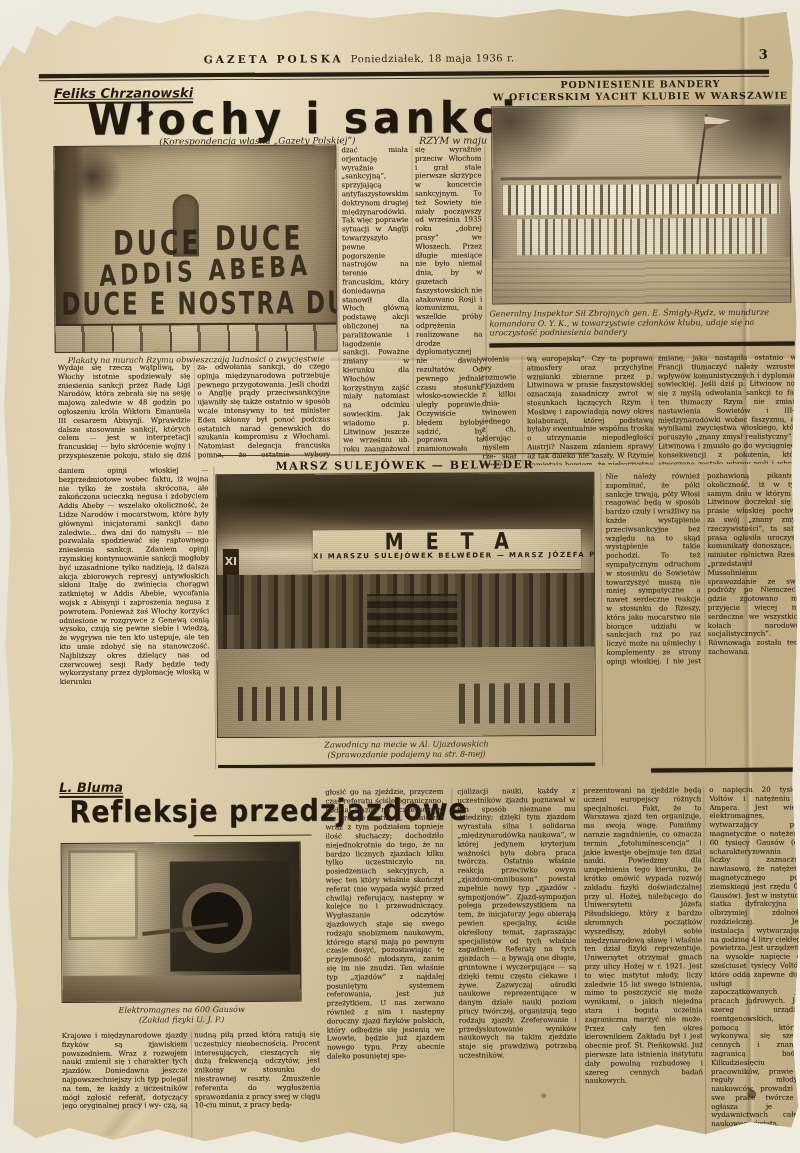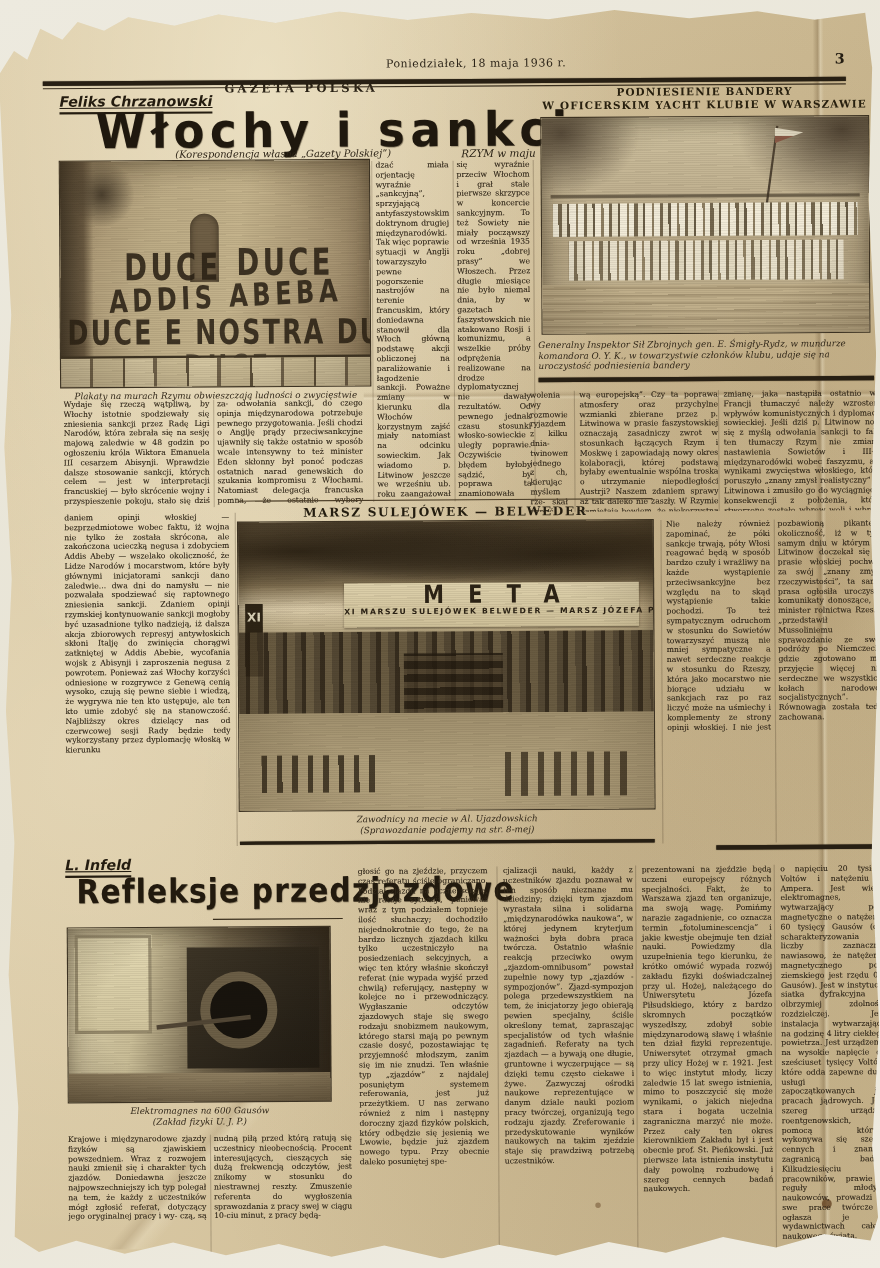--- a/index.html
+++ b/index.html
@@ -22,21 +22,21 @@
   .crease-d{left:20px;top:980px;width:300px;height:150px;
     background:linear-gradient(130deg,transparent 46%,rgba(105,80,48,.14) 49%,rgba(255,250,230,.18) 52%,transparent 56%);}
   .stain1{left:690px;top:430px;width:110px;height:220px;border-radius:50%;
     background:radial-gradient(ellipse,rgba(128,95,52,.14),transparent 70%);}
   .stain2{left:60px;top:560px;width:160px;height:120px;border-radius:50%;
     background:radial-gradient(ellipse,rgba(255,248,222,.22),transparent 70%);}
   .spot{left:742px;top:1088px;width:9px;height:9px;border-radius:50%;background:rgba(96,62,30,.75);}
   .spot2{left:536px;top:1090px;width:5px;height:5px;border-radius:50%;background:rgba(96,62,30,.45);}
 
   .abs{position:absolute;}
-  .masthead{font:bold 10.5px "DejaVu Serif",serif;letter-spacing:3px;color:#282014;margin-top:22px;}
+  .masthead{font:bold 10.5px "DejaVu Serif",serif;letter-spacing:3px;color:#282014;}
   .mdate{font:10px "DejaVu Serif",serif;letter-spacing:.5px;color:#2c2418;}
   .pagenum{font:bold 13px "DejaVu Serif",serif;color:#241d12;}
   .rule-thick{background:#271f13;box-shadow:0 0 1px rgba(40,30,15,.8);}
   .rule-thin{background:#3a2f1e;}
   .byline{font:bold italic 13px "DejaVu Sans",sans-serif;color:#241c10;
     border-bottom:2.5px solid #241c10;padding-bottom:1px;text-decoration:underline;}
   .headline{font:bold 41px "DejaVu Sans",sans-serif;letter-spacing:5px;color:#1f180e;
     transform:scaleY(1.05);text-shadow:.5px .5px .7px rgba(40,30,15,.55);white-space:nowrap;}
   .subtitle{font:italic 9px "DejaVu Serif",serif;color:#2e2518;}
   .dateline{font:italic 9.5px "DejaVu Serif",serif;color:#2b2316;text-align:center;}
@@ -159,21 +159,21 @@
     <div style="position:absolute;right:16px;bottom:12px;width:120px;height:40px;background:
       repeating-linear-gradient(90deg,rgba(50,40,25,.75) 0 6px,transparent 6px 15px);"></div>
   </div>
   <div class="abs caption" style="left:215px;top:736px;width:377px;">Zawodnicy na mecie w Al. Ujazdowskich
 (Sprawozdanie podajemy na str. 8-mej)</div>
   <div class="abs rule-thick" style="left:215px;top:760px;width:377px;height:3px;"></div>
 
   <div class="abs col cols2" style="left:599px;top:470px;width:196px;height:294px;border-left:1px solid rgba(70,55,35,.28);padding-left:4px;">Nie należy również zapominać, że póki sankcje trwają, póty Włosi reagować będą w sposób bardzo czuły i wrażliwy na każde wystąpienie przeciwsankcyjne bez względu na to skąd wystąpienie takie pochodzi. To też sympatycznym odruchom w stosunku do Sowietów towarzyszyć muszą nie mniej sympatyczne a nawet serdeczne reakcje w stosunku do Rzeszy, która jako mocarstwo nie biorące udziału w sankcjach raz po raz liczyć może na uśmiechy i komplementy ze strony opinji włoskiej. I nie jest pozbawioną pikanterji okoliczność, iż w tym samym dniu w którym p. Litwinow doczekał się w prasie włoskiej pochwał za swój „znany zmysł rzeczywistości”, ta sama prasa ogłosiła uroczyste komunikaty donoszące, iż minister rolnictwa Rzeszy „przedstawił Mussoliniemu sprawozdanie ze swej podróży po Niemczech, gdzie zgotowano mu przyjęcie więcej niż serdeczne we wszystkich kołach narodowo-socjalistycznych”.    Równowaga została tedy zachowana.</div>
   <div class="abs rule-thick" style="left:648px;top:766px;width:147px;height:4px;"></div>
 
-  <div class="abs byline" style="left:56px;top:774px;">L. Infeld</div>
+  <div class="abs byline" style="left:56px;top:774px;">L. Bluma</div>
   <div class="abs headline2" style="left:66px;top:790px;">Refleksje przedzjazdowe</div>
   <div class="abs rule-thin" style="left:190px;top:830px;width:118px;height:1px;"></div>
 
   <div class="abs photo" style="left:58px;top:838px;width:238px;height:158px;
        background:linear-gradient(100deg,#d6cba8 0%,#c9bd97 28%,#6e6149 55%,#3a3226 80%,#2b241a 100%);">
     <div style="position:absolute;left:6px;top:6px;width:70px;height:90px;background:linear-gradient(180deg,#e4dab4,#cfc39c);box-shadow:inset 0 0 0 3px rgba(90,78,55,.5);"></div>
     <div style="position:absolute;right:10px;top:18px;width:120px;height:110px;background:linear-gradient(135deg,#3c3426,#1f1a12);"></div>
     <div style="position:absolute;right:48px;top:40px;width:52px;height:52px;border-radius:50%;border:9px solid #6b5e46;background:#17130d;"></div>
     <div style="position:absolute;left:80px;top:84px;width:86px;height:4px;background:#514635;transform:rotate(-6deg);"></div>
     <div style="position:absolute;left:0;bottom:0;width:238px;height:26px;background:linear-gradient(180deg,#8d7d5f,#6f6148);"></div>

